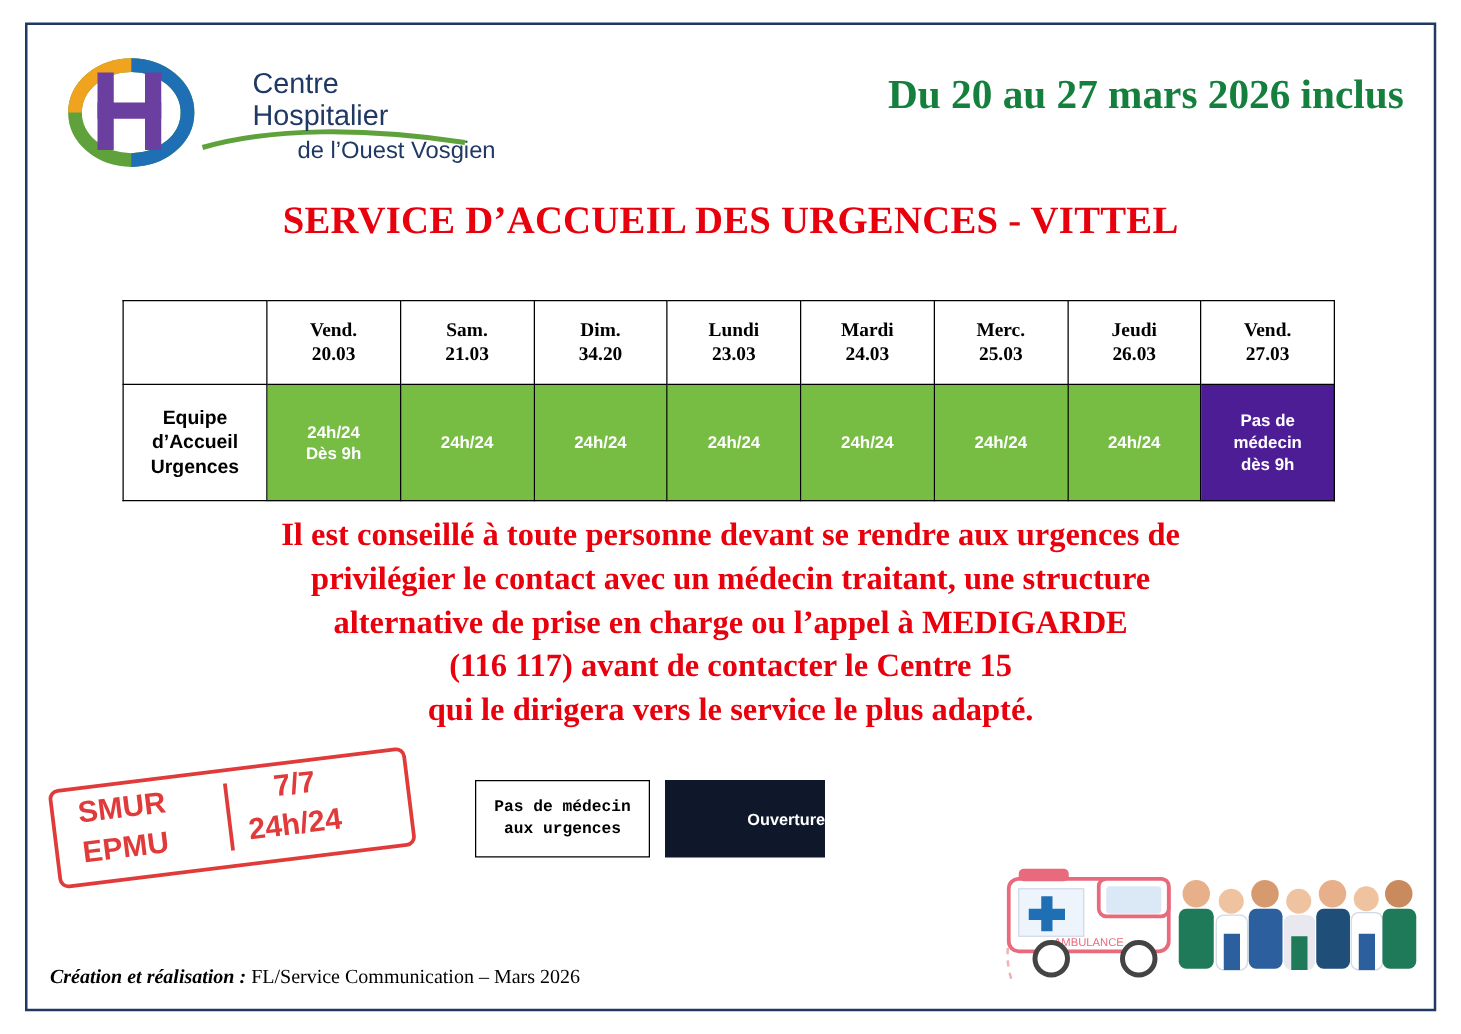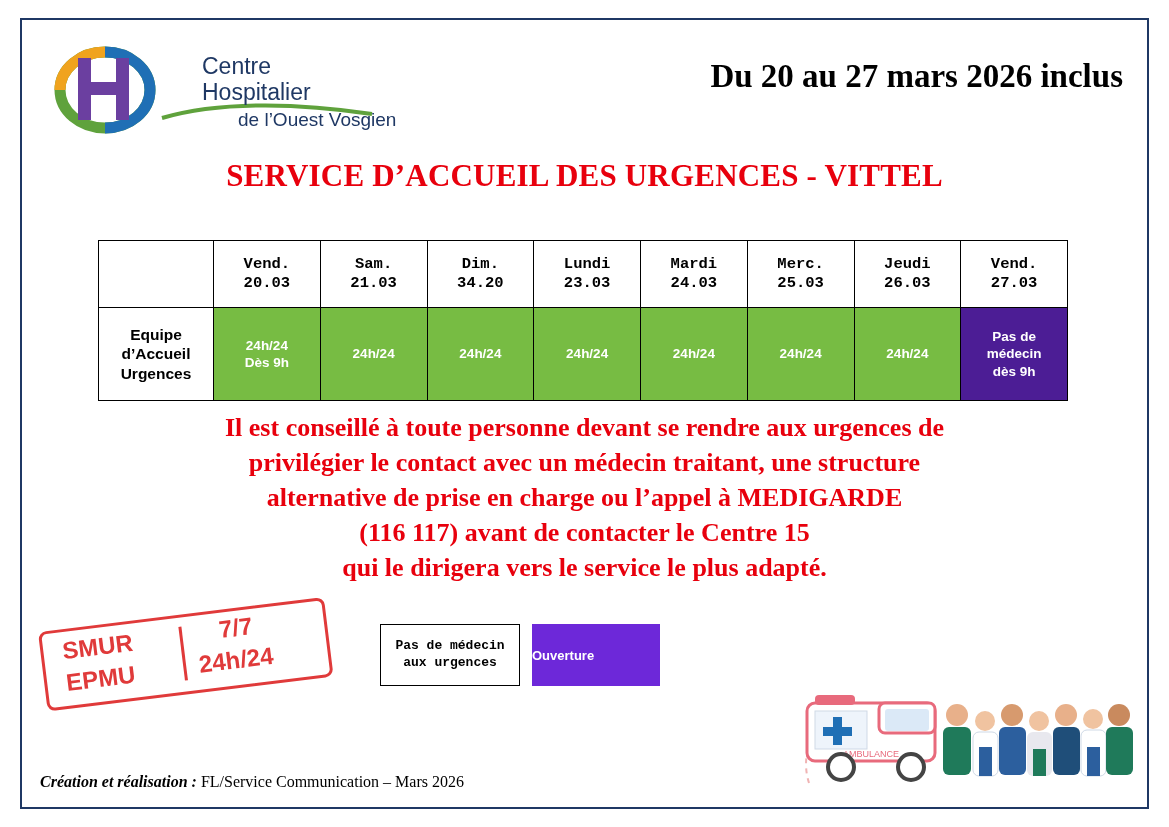--- a/index.html
+++ b/index.html
@@ -50,21 +50,21 @@
     height: 92px;
   }
   .logo svg { display: block; }
   .date-title {
     position: absolute;
     right: 26px;
     top: 28px;
     font-family: "Liberation Serif", serif;
     font-weight: bold;
     font-size: 33px;
-    color: #000000;
+    color: #15803d;
     letter-spacing: 0px;
     white-space: nowrap;
   }
 
   
   .main-title {
     position: absolute;
     left: 0;
     right: 0;
     top: 140px;
@@ -88,21 +88,21 @@
     width: 100%;
     table-layout: fixed;
   }
   table.sched td, table.sched th {
     border: 1px solid #000000;
     text-align: center;
     vertical-align: middle;
   }
   table.sched thead th {
     height: 62px;
-    font-family: Liberation Mono, monospace;
+    font-family: Liberation Serif, serif;
     font-weight: bold;
     font-size: 15.5px;
     color: #000000;
     line-height: 1.25;
     padding: 2px;
   }
   table.sched thead th.corner {
     width: 110px;
     border: 1px solid #000000;
   }
@@ -196,24 +196,24 @@
     font-size: 13px;
     line-height: 1.3;
     color: #000000;
   }
   .legend-open {
     position: absolute;
     left: 512px;
     top: 606px;
     width: 128px;
     height: 62px;
-    background: #6d28d9;
+    background: #0f172a;
     display: flex;
     align-items: center;
-    justify-content: flex-start;
+    justify-content: flex-end;
     text-align: center;
     font-family: "Liberation Sans", sans-serif;
     font-weight: bold;
     font-size: 13px;
     color: #ffffff;
   }
 
   
   .footnote1 {
     position: absolute;

